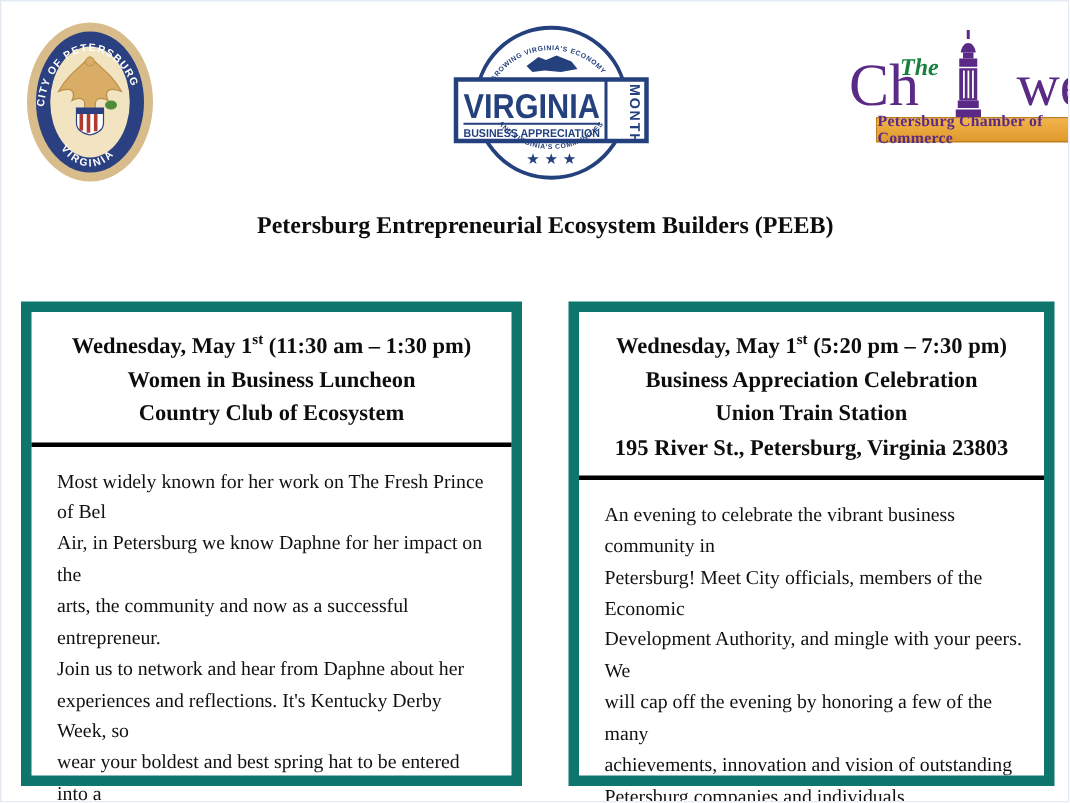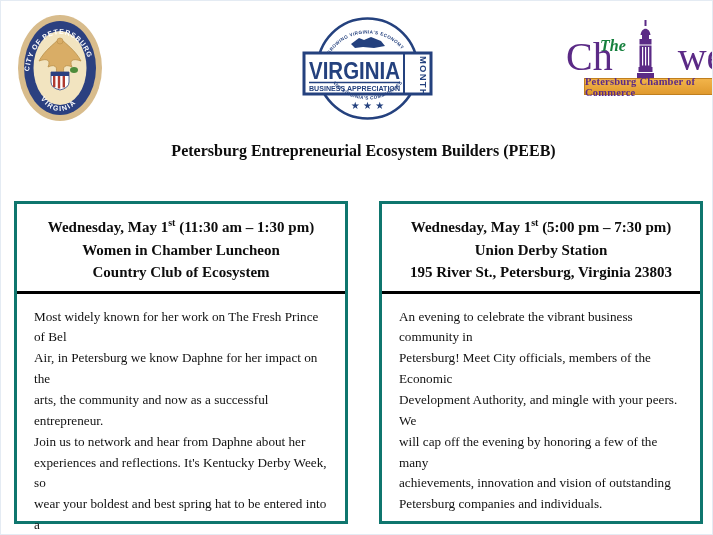--- a/index.html
+++ b/index.html
@@ -48,21 +48,21 @@
   
   .heading {
     position: absolute; left: 0; top: 138px; width: 713px;
     text-align: center; font-weight: bold; font-size: 16px;
     line-height: 24px; color: #0d0d0d; padding-left: 12px;
   }
 
   
   .event-box {
     position: absolute; top: 200px; height: 323px;
-    border: 3px solid #0f766e; background: #fff;
+    border: 7px solid #0f766e; background: #fff;
   }
   .event-box.left  { left: 13px;  width: 334px; }
   .event-box.right { left: 378px; width: 324px; }
 
   .event-header {
     border-bottom: 3px solid #000;
     text-align: center; font-weight: bold; font-size: 15px;
     line-height: 22.5px; padding: 8px 4px 7px 4px; color: #0d0d0d;
   }
   .event-header sup { font-size: 10px; vertical-align: super; }
@@ -159,39 +159,40 @@
     <div class="chamber-banner">Petersburg Chamber of Commerce</div>
   </div>
 
   <div class="heading">
     <div>Petersburg Entrepreneurial Ecosystem Builders (PEEB)</div>
   </div>
 
   <div class="event-box left">
     <div class="event-header">
       <div><span>Wednesday, May 1</span><sup>st</sup><span> (11:30 am – 1:30 pm)</span></div>
-      <div>Women in Chamber Luncheon</div>
+      <div>Women in Business Luncheon</div>
       <div>Country Club of Ecosystem</div>
     </div>
     <div class="event-body">
       <div class="event-desc">Most widely known for her work on The Fresh Prince of Bel
 Air, in Petersburg we know Daphne for her impact on the
 arts, the community and now as a successful entrepreneur.
 Join us to network and hear from Daphne about her
 experiences and reflections. It's Kentucky Derby Week, so
 wear your boldest and best spring hat to be entered into a
 drawing for fabulous prizes!</div>
 
     </div>
   </div>
 
   <div class="event-box right">
     <div class="event-header">
-      <div><span>Wednesday, May 1</span><sup>st</sup><span> (5:00 pm – 7:30 pm)</span></div>
-      <div>Union Derby Station</div>
+      <div><span>Wednesday, May 1</span><sup>st</sup><span> (5:20 pm – 7:30 pm)</span></div>
+      <div>Business Appreciation Celebration</div>
+      <div>Union Train Station</div>
       <div>195 River St., Petersburg, Virginia 23803</div>
     </div>
     <div class="event-body">
       <div class="event-desc">An evening to celebrate the vibrant business community in
 Petersburg! Meet City officials, members of the Economic
 Development Authority, and mingle with your peers. We
 will cap off the evening by honoring a few of the many
 achievements, innovation and vision of outstanding
 Petersburg companies and individuals.</div>
 

